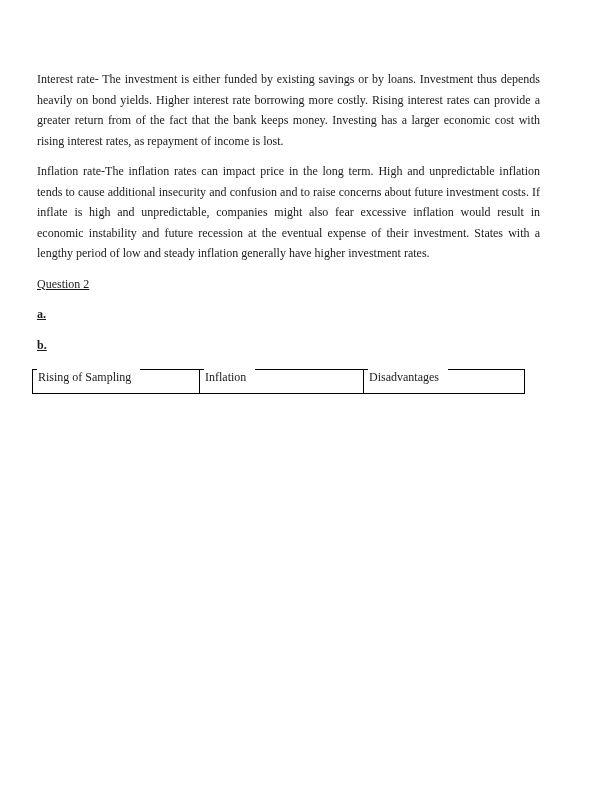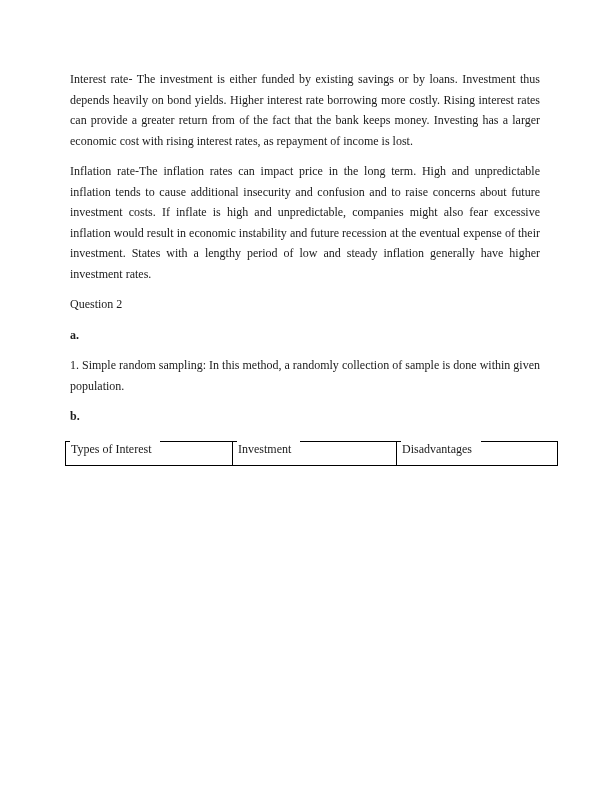--- a/index.html
+++ b/index.html
@@ -11,31 +11,32 @@
     height: 792px;
     background: var(--page-bg, #ffffff);
     color: var(--text-color, #1a1a1a);
     font-family: "Liberation Serif", serif;
     overflow: hidden;
   }
   .page {
     box-sizing: border-box;
     width: 612px;
     height: 792px;
-    padding: 69px 72px 0 70px;
+    padding: 69px 72px 0 37px;
     background: var(--page-bg, #ffffff);
   }
   .para {
     font-size: 12px;
     line-height: 20.5px;
     text-align: justify;
     margin: 0 0 10px 0;
   }
   .para.single {
     text-align: left;
+    text-decoration: underline;
   }
   .para.bold {
     font-weight: bold;
   }
   table.sampling-table {
     border-collapse: collapse;
     table-layout: fixed;
     width: 481px;
     margin-left: -5px;
     margin-top: 14px;
@@ -68,36 +69,35 @@
 <div class="page">
 
   <p class="para">Interest rate- The investment is either funded by existing savings or by loans. Investment thus depends heavily on bond yields. Higher interest rate borrowing more costly. Rising interest rates can provide a greater return from of the fact that the bank keeps money. Investing has a larger economic cost with rising interest rates, as repayment of income is lost.</p>
 
   <p class="para">Inflation rate-The inflation rates can impact price in the long term. High and unpredictable inflation tends to cause additional insecurity and confusion and to raise concerns about future investment costs. If inflate is high and unpredictable, companies might also fear excessive inflation would result in economic instability and future recession at the eventual expense of their investment. States with a lengthy period of low and steady inflation generally have higher investment rates.</p>
 
   <p class="para single">Question 2</p>
 
   <p class="para single bold">a.</p>
 
-  <p class="para">1. Simple random sampling: In this method, a randomly collection of sample is done within given population.</p>
 
 
 
 
 
   <p class="para single bold">b.</p>
 
   <table class="sampling-table">
     <tbody>
       <tr>
         <td class="col-types">
-          <span class="cell-text">Types of Interest</span>
+          <span class="cell-text">Rising of Sampling</span>
         </td>
         <td class="col-adv">
-          <span class="cell-text">Investment</span>
+          <span class="cell-text">Inflation</span>
         </td>
         <td class="col-disadv">
           <span class="cell-text">Disadvantages</span>
         </td>
       </tr>
     </tbody>
   </table>
 
 </div>
 

